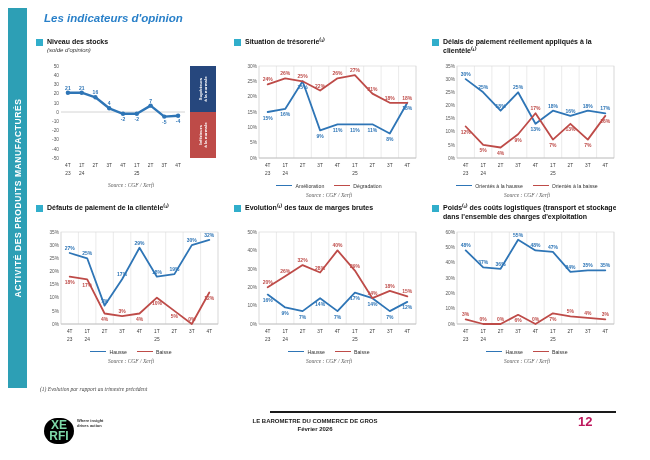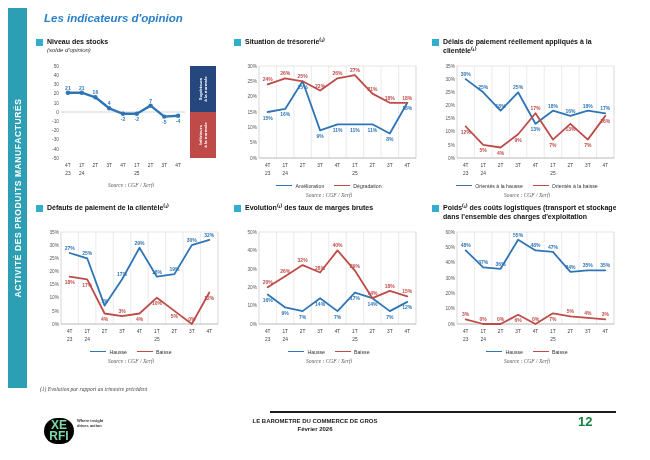--- a/index.html
+++ b/index.html
@@ -35,21 +35,21 @@
   .xerfi{position:absolute;left:44px;top:418px;display:flex;align-items:flex-start;}
   .xerfi-box{width:30px;height:26px;background:#000;color:#7ED9A8;display:flex;flex-direction:column;
         align-items:center;justify-content:center;font-weight:bold;font-size:12px;line-height:.95;border-radius:13px;}
   .xerfi-tag{margin-left:3px;font-size:4px;color:#333;width:36px;line-height:1.3;font-weight:bold;}
   .cgf{position:absolute;left:112px;top:414px;}
   .cgf-name{color:#E8531F;font-weight:bold;font-size:18px;line-height:1;}
   .cgf-sub{font-size:3.8px;color:#7A8FA6;width:52px;line-height:1.25;margin-top:1px;}
   .footer-title{position:absolute;left:230px;top:418px;width:170px;text-align:center;color:#1a1a1a;}
   .footer-title .l1{font-size:6px;font-weight:bold;}
   .footer-title .l2{font-size:6px;font-weight:bold;margin-top:2px;}
-  .page-num{position:absolute;left:578px;top:414px;color:#15803d;font-weight:bold;font-size:13px;}
+  .page-num{position:absolute;left:578px;top:414px;color:#be185d;font-weight:bold;font-size:13px;}
   .corner-v{position:absolute;left:645px;top:395px;width:3px;height:57px;background:#29ABC4;}
   .corner-h{position:absolute;left:626px;top:449px;width:22px;height:3px;background:#29ABC4;}
   .side-note{position:absolute;left:637px;top:88px;transform:rotate(90deg);transform-origin:0 0;
         font-size:4.5px;color:#333;white-space:nowrap;}
 </style>
 </head>
 <body>
 
 <div class="page">
 

